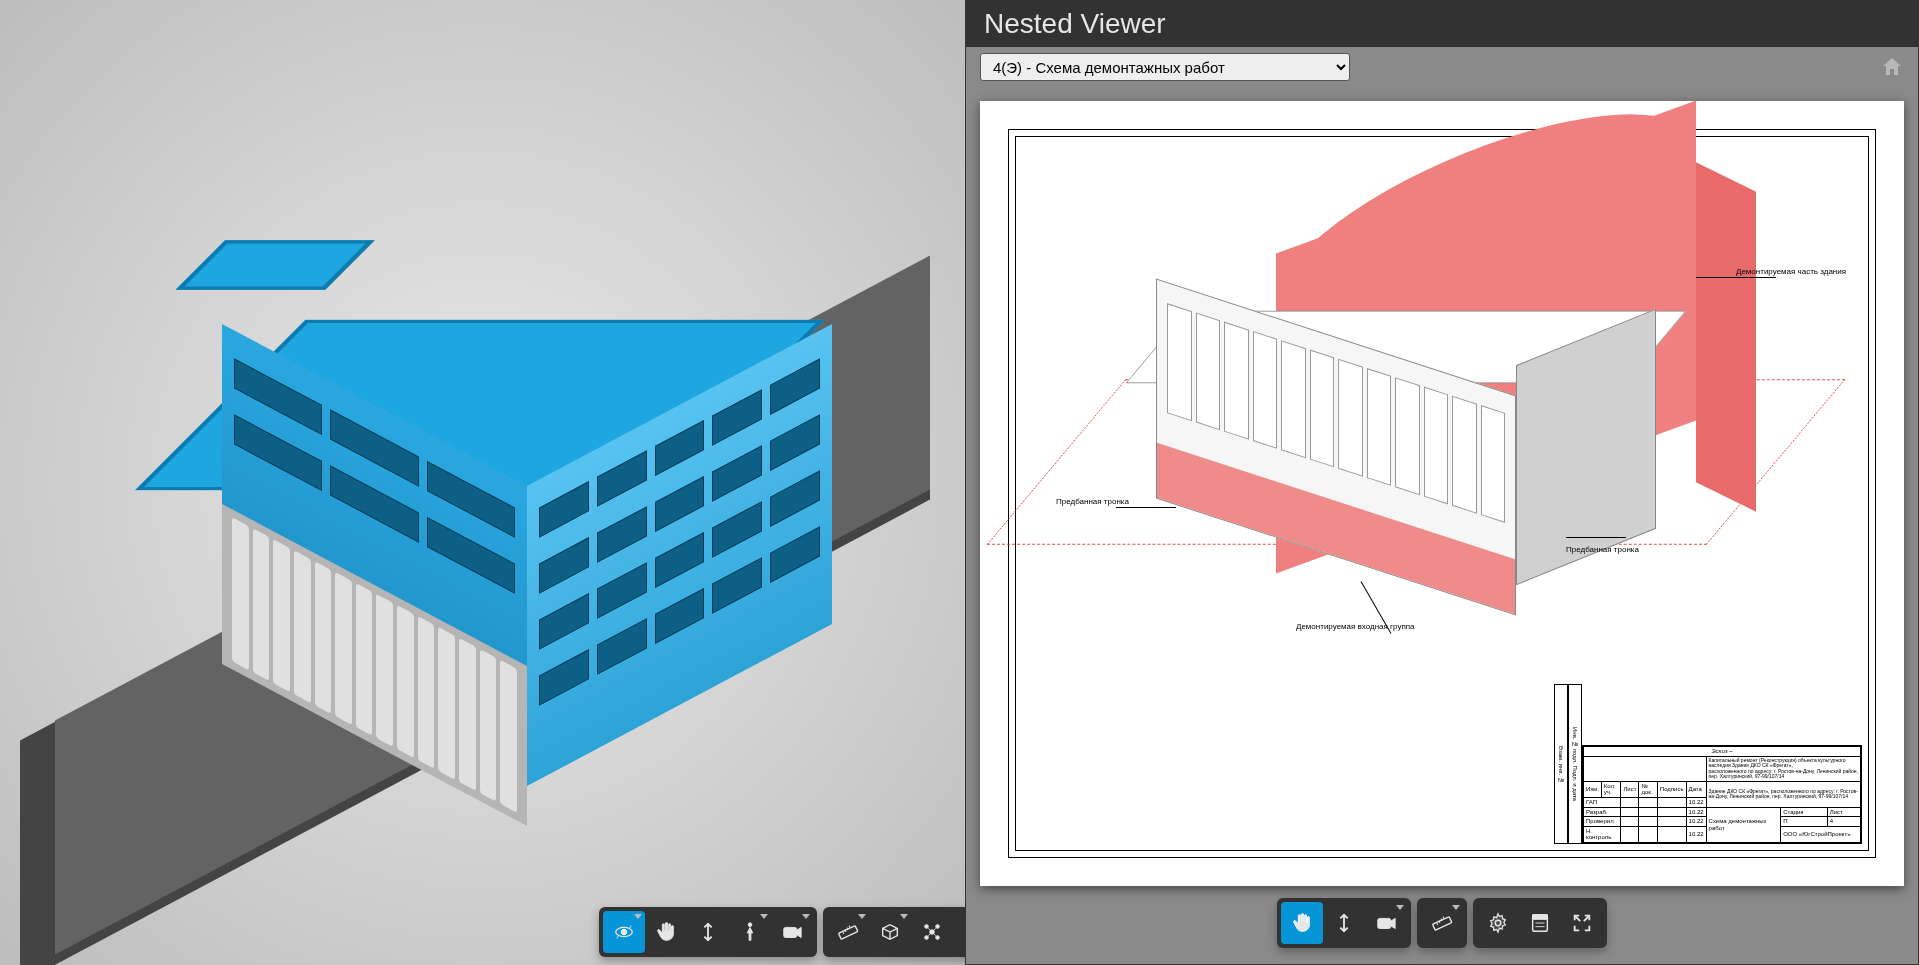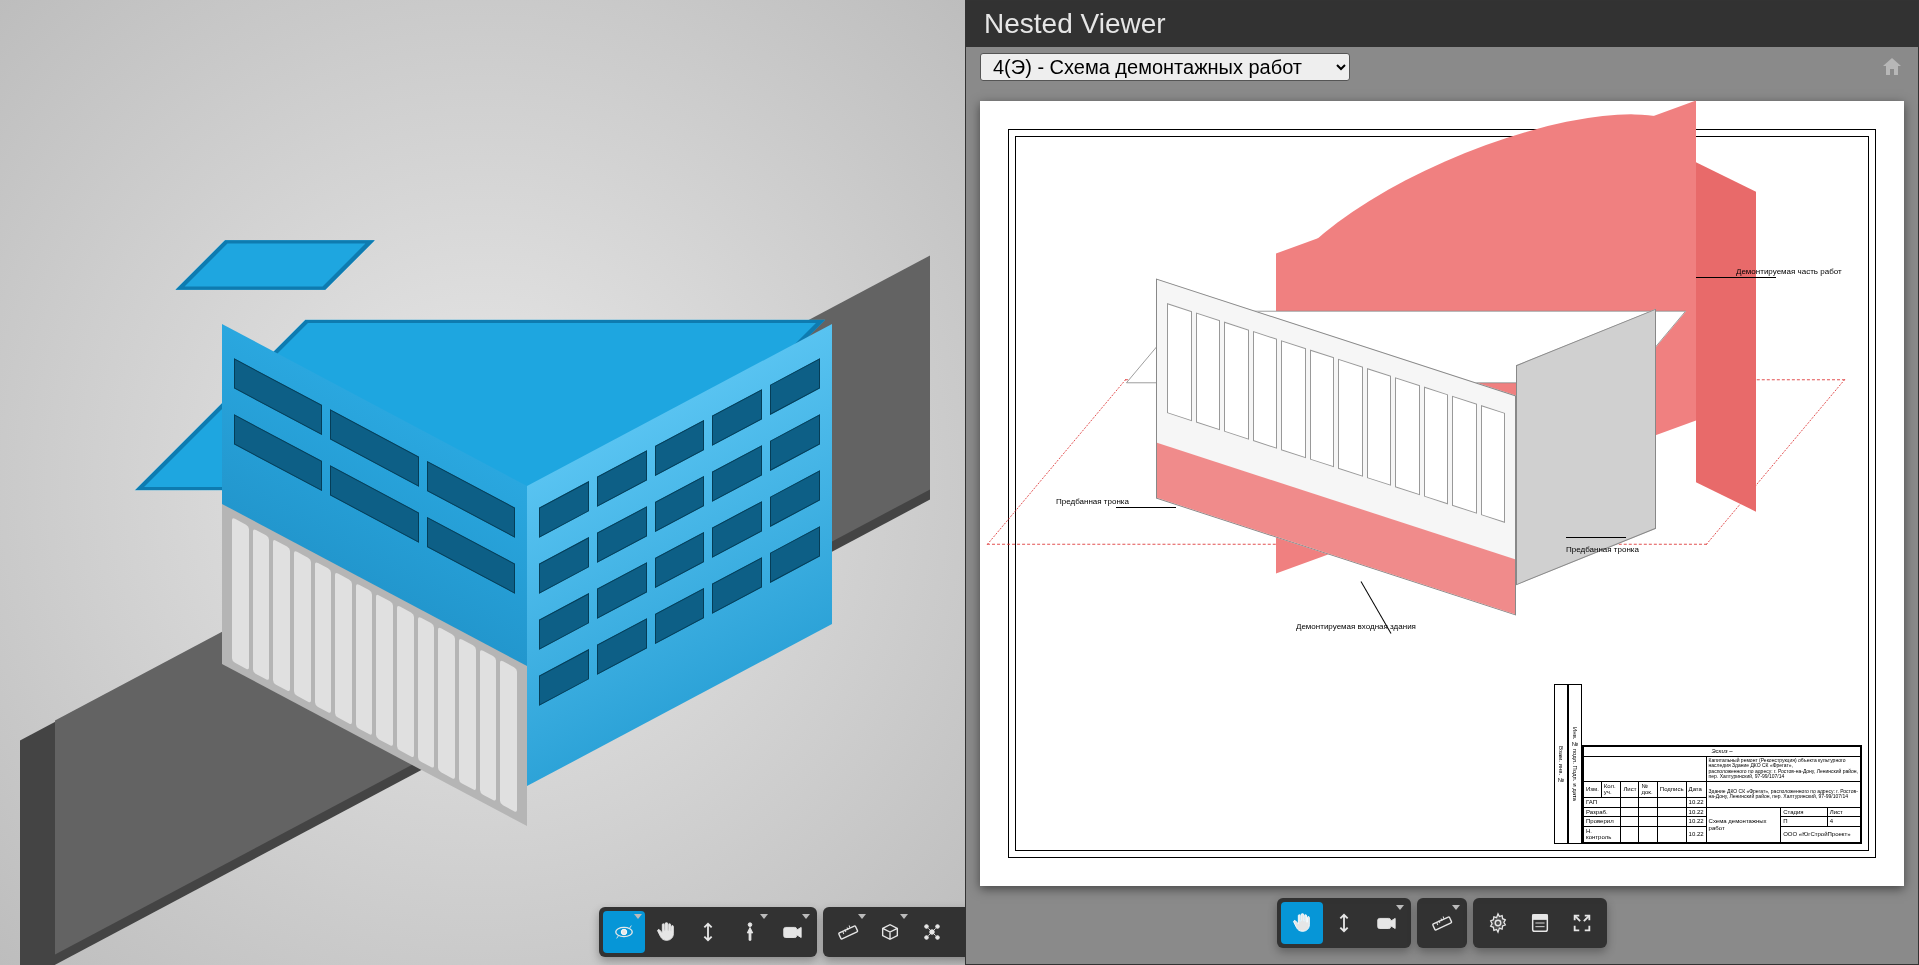--- a/index.html
+++ b/index.html
@@ -95,21 +95,21 @@
 }
 .nested-header{
   height:46px;background:#323232;color:#e6e6e6;font-size:28px;
   display:flex;align-items:center;padding:0 18px;
 }
 .nested-subbar{
   height:40px;background:#8a8a8a;display:flex;align-items:center;
   padding:0 14px;justify-content:space-between;
 }
 .sheet-select{
-  width:370px;height:28px;font-size:20px;background:#eee;border:1px solid #555;
+  width:370px;height:28px;font-size:15px;background:#eee;border:1px solid #555;
   border-radius:3px;padding:0 8px;
 }
 .home-icon{width:24px;height:24px;fill:#b7b7b7;cursor:pointer;}
 .nested-canvas{
   flex:1;margin:14px 14px 0 14px;background:#fff;position:relative;
   box-shadow:0 3px 10px rgba(0,0,0,.5);
 }
 .sheet-inner{
   position:absolute;left:28px;top:28px;right:28px;bottom:28px;border:1px solid #000;
 }
@@ -381,27 +381,27 @@
                 <span></span>
                 <span></span>
                 <span></span>
                 <span></span>
                 <span></span>
               </div>
             <div class="base"></div>
           </div>
 
           <div class="sk-line" style="left:600px;top:100px;width:80px;"></div>
-          <div class="sk-callout" style="left:640px;top:90px;">Демонтируемая часть работ</div>
+          <div class="sk-callout" style="left:640px;top:90px;">Демонтируемая часть здания</div>
 
           <div class="sk-line" style="left:20px;top:330px;width:60px;"></div>
           <div class="sk-callout" style="left:-40px;top:320px;">Предбанная тронка</div>
 
           <div class="sk-line" style="left:250px;top:430px;width:60px;transform:rotate(60deg);"></div>
-          <div class="sk-callout" style="left:200px;top:445px;">Демонтируемая входная здания</div>
+          <div class="sk-callout" style="left:200px;top:445px;">Демонтируемая входная группа</div>
 
           <div class="sk-line" style="left:470px;top:360px;width:60px;"></div>
           <div class="sk-callout" style="left:470px;top:368px;">Предбанная тронка</div>
         </div>
 
         <div class="tb-left-strip2">Взам. инв. №</div>
         <div class="tb-left-strip">Инв. № подл.   Подп. и дата</div>
 
         <div class="title-block">
           <table>

